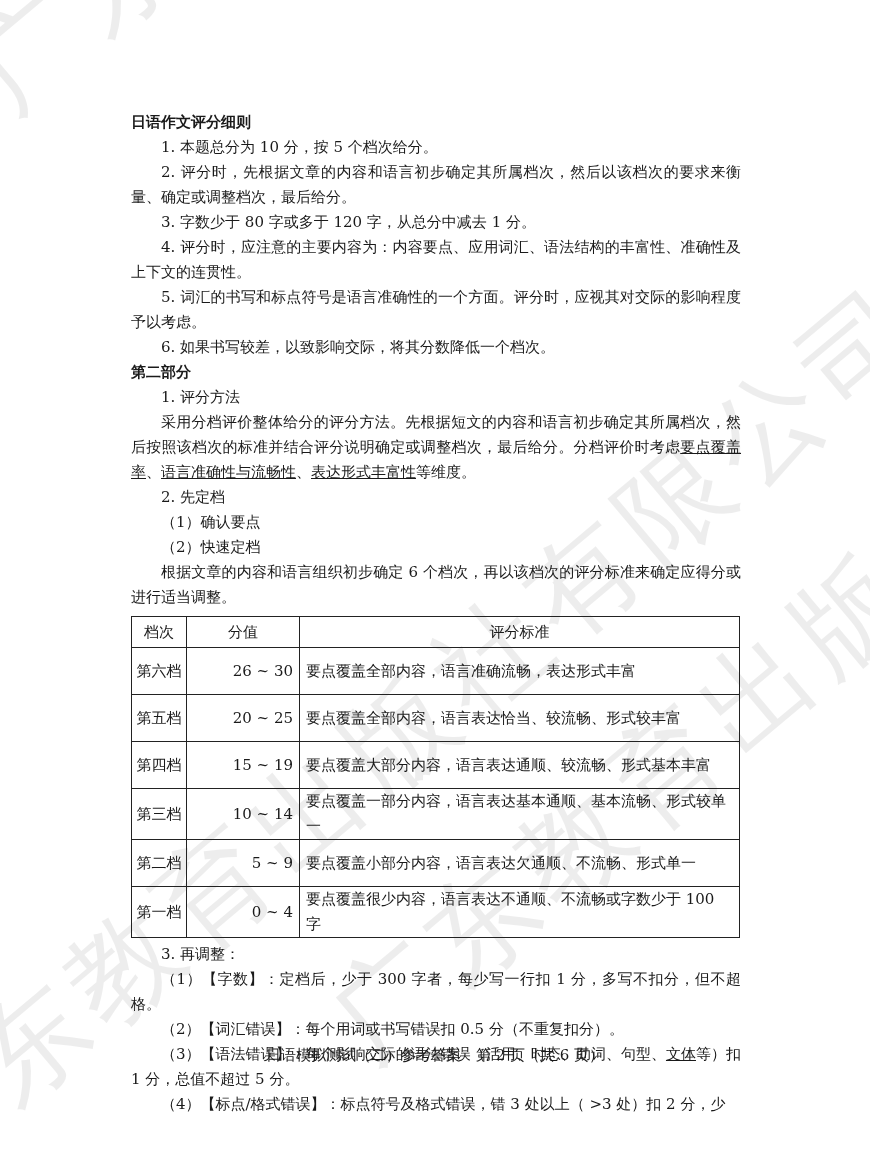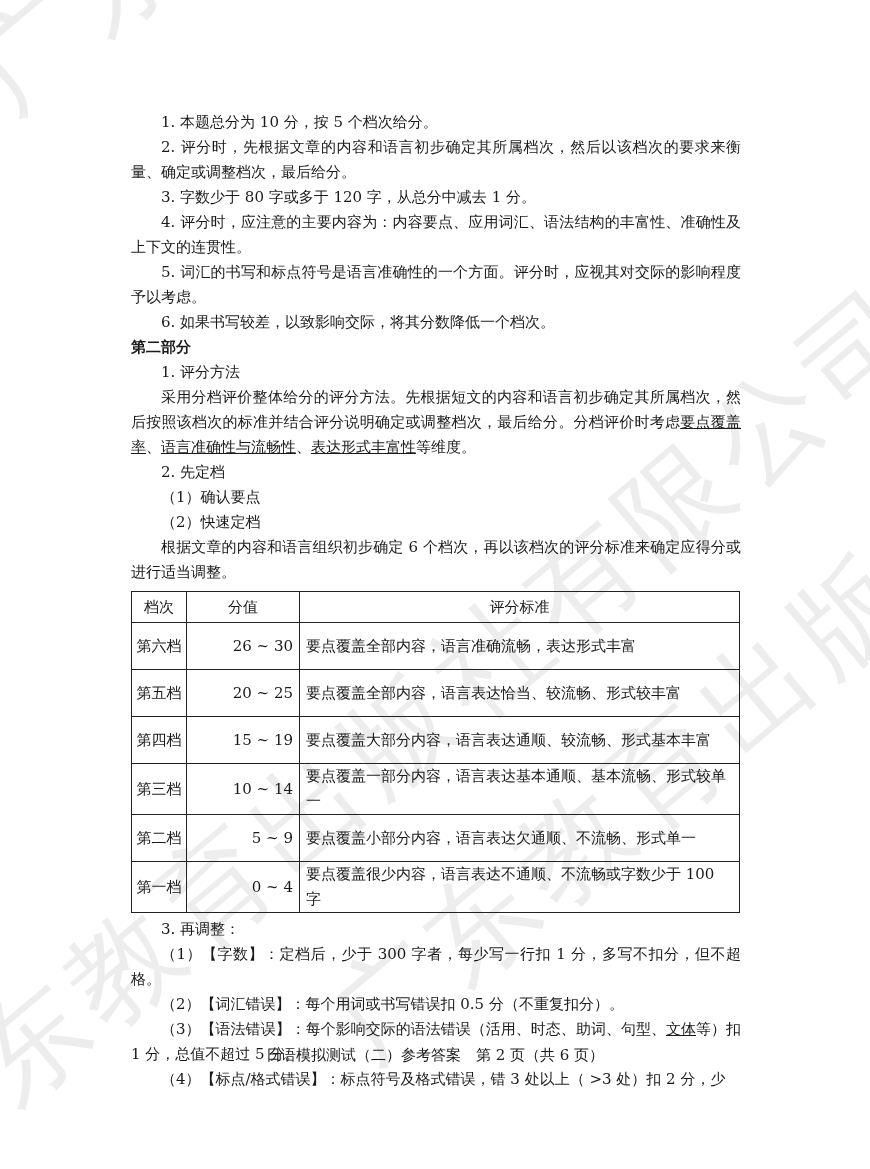--- a/index.html
+++ b/index.html
@@ -34,20 +34,21 @@
   }
 </style>
 </head>
 <body>
 
 <div class="watermark" style="left:-60px; top:30px; transform: rotate(-40deg);">广东教育出版社有限公司</div>
 <div class="watermark" style="left:300px; top:980px; transform: rotate(-40deg);">广东教育出版社有限公司</div>
 <div class="watermark" style="left:-150px; top:1100px; transform: rotate(-40deg);">广东教育出版社有限公司</div>
 
 <div class="page">
+  <p class="h">日语作文评分细则</p>
   <p class="p ind">1. 本题总分为 10 分，按 5 个档次给分。</p>
   <p class="p ind">2. 评分时，先根据文章的内容和语言初步确定其所属档次，然后以该档次的要求来衡量、确定或调整档次，最后给分。</p>
   <p class="p ind">3. 字数少于 80 字或多于 120 字，从总分中减去 1 分。</p>
   <p class="p ind">4. 评分时，应注意的主要内容为：内容要点、应用词汇、语法结构的丰富性、准确性及上下文的连贯性。</p>
   <p class="p ind">5. 词汇的书写和标点符号是语言准确性的一个方面。评分时，应视其对交际的影响程度予以考虑。</p>
   <p class="p ind">6. 如果书写较差，以致影响交际，将其分数降低一个档次。</p>
 
   <p class="h">第二部分</p>
   <p class="p ind">1. 评分方法</p>
   <p class="p ind"><span>采用分档评价整体给分的评分方法。先根据短文的内容和语言初步确定其所属档次，然后按照该档次的标准并结合评分说明确定或调整档次，最后给分。分档评价时考虑</span><span class="u">要点覆盖率</span><span>、</span><span class="u">语言准确性与流畅性</span><span>、</span><span class="u">表达形式丰富性</span><span>等维度。</span></p>

